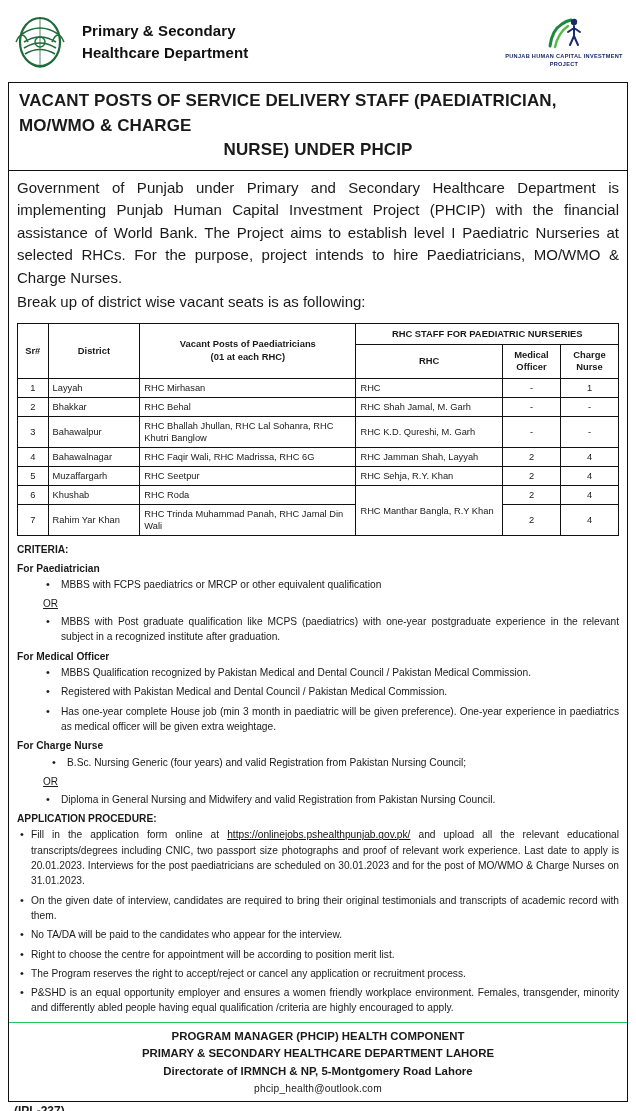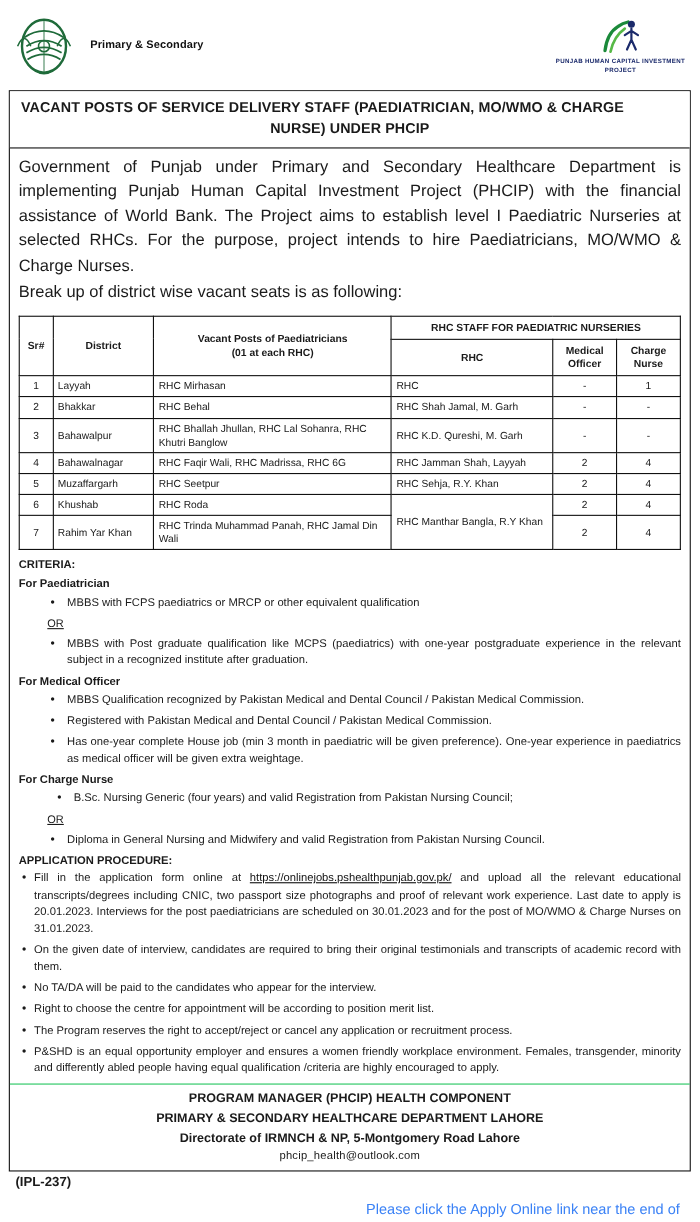--- a/index.html
+++ b/index.html
@@ -29,21 +29,21 @@
   .crest {
     width: 56px;
     height: 60px;
     flex: 0 0 56px;
     position: relative;
   }
   .crest svg { display: block; }
   .dept {
     flex: 1 1 auto;
     padding-left: 14px;
-    font-size: 10px;
+    font-size: 15px;
     line-height: 1.45;
     font-weight: bold;
     color: #111;
     letter-spacing: .1px;
   }
   .phcip-logo {
     flex: 0 0 120px;
     text-align: center;
     font-size: 5.6px;
     line-height: 1.35;
@@ -60,21 +60,21 @@
   
   .frame {
     border: 1.5px solid #111;
     padding: 0;
   }
   .banner {
     background: #ffffff;
     border-bottom: 1px solid #111;
     padding: 6px 10px 7px 10px;
     text-align: center;
-    font-size: 13px;
+    font-size: 17px;
     font-weight: bold;
     line-height: 1.45;
     letter-spacing: .1px;
   }
   .banner .l1 { display: block; text-align: left; }
   .banner .l2 { display: block; text-align: center; }
   .intro {
     padding: 6px 8px 5px 8px;
     font-size: 15px;
     line-height: 1.5;
@@ -213,20 +213,21 @@
         <path d="M13 42 Q28 33 43 42" fill="none" stroke="#1f6b3a" stroke-width="1.6"></path>
         <path d="M28 6 L28 54" stroke="#1f6b3a" stroke-width="0.8"></path>
         <path d="M20 52 Q28 58 36 52" fill="none" stroke="#1f6b3a" stroke-width="1.6"></path>
         <circle cx="28" cy="30" r="5" fill="none" stroke="#1f6b3a" stroke-width="1.4"></circle>
         <path d="M4 30 Q10 16 16 30" fill="none" stroke="#1f6b3a" stroke-width="1.4"></path>
         <path d="M40 30 Q46 16 52 30" fill="none" stroke="#1f6b3a" stroke-width="1.4"></path>
       </svg>
     </div>
     <div class="dept">
       <div>Primary &amp; Secondary</div>
+      <div>Healthcare Department</div>
     </div>
     <div class="phcip-logo">
       <span class="mark">
         <svg viewBox="0 0 40 34" width="40" height="34" aria-hidden="true">
           <path d="M6 30 Q8 14 18 8 Q22 5 27 4" fill="none" stroke="#1b8a3a" stroke-width="3" stroke-linecap="round"></path>
           <path d="M11 31 Q14 17 24 10" fill="none" stroke="#57b947" stroke-width="2.4" stroke-linecap="round"></path>
           <circle cx="30" cy="6" r="3.2" fill="#1b2a6b"></circle>
           <path d="M30 10 L30 20 M30 12 L24 16 M30 12 L36 16 M30 20 L26 29 M30 20 L34 29" stroke="#1b2a6b" stroke-width="2" fill="none" stroke-linecap="round"></path>
         </svg>
       </span>

